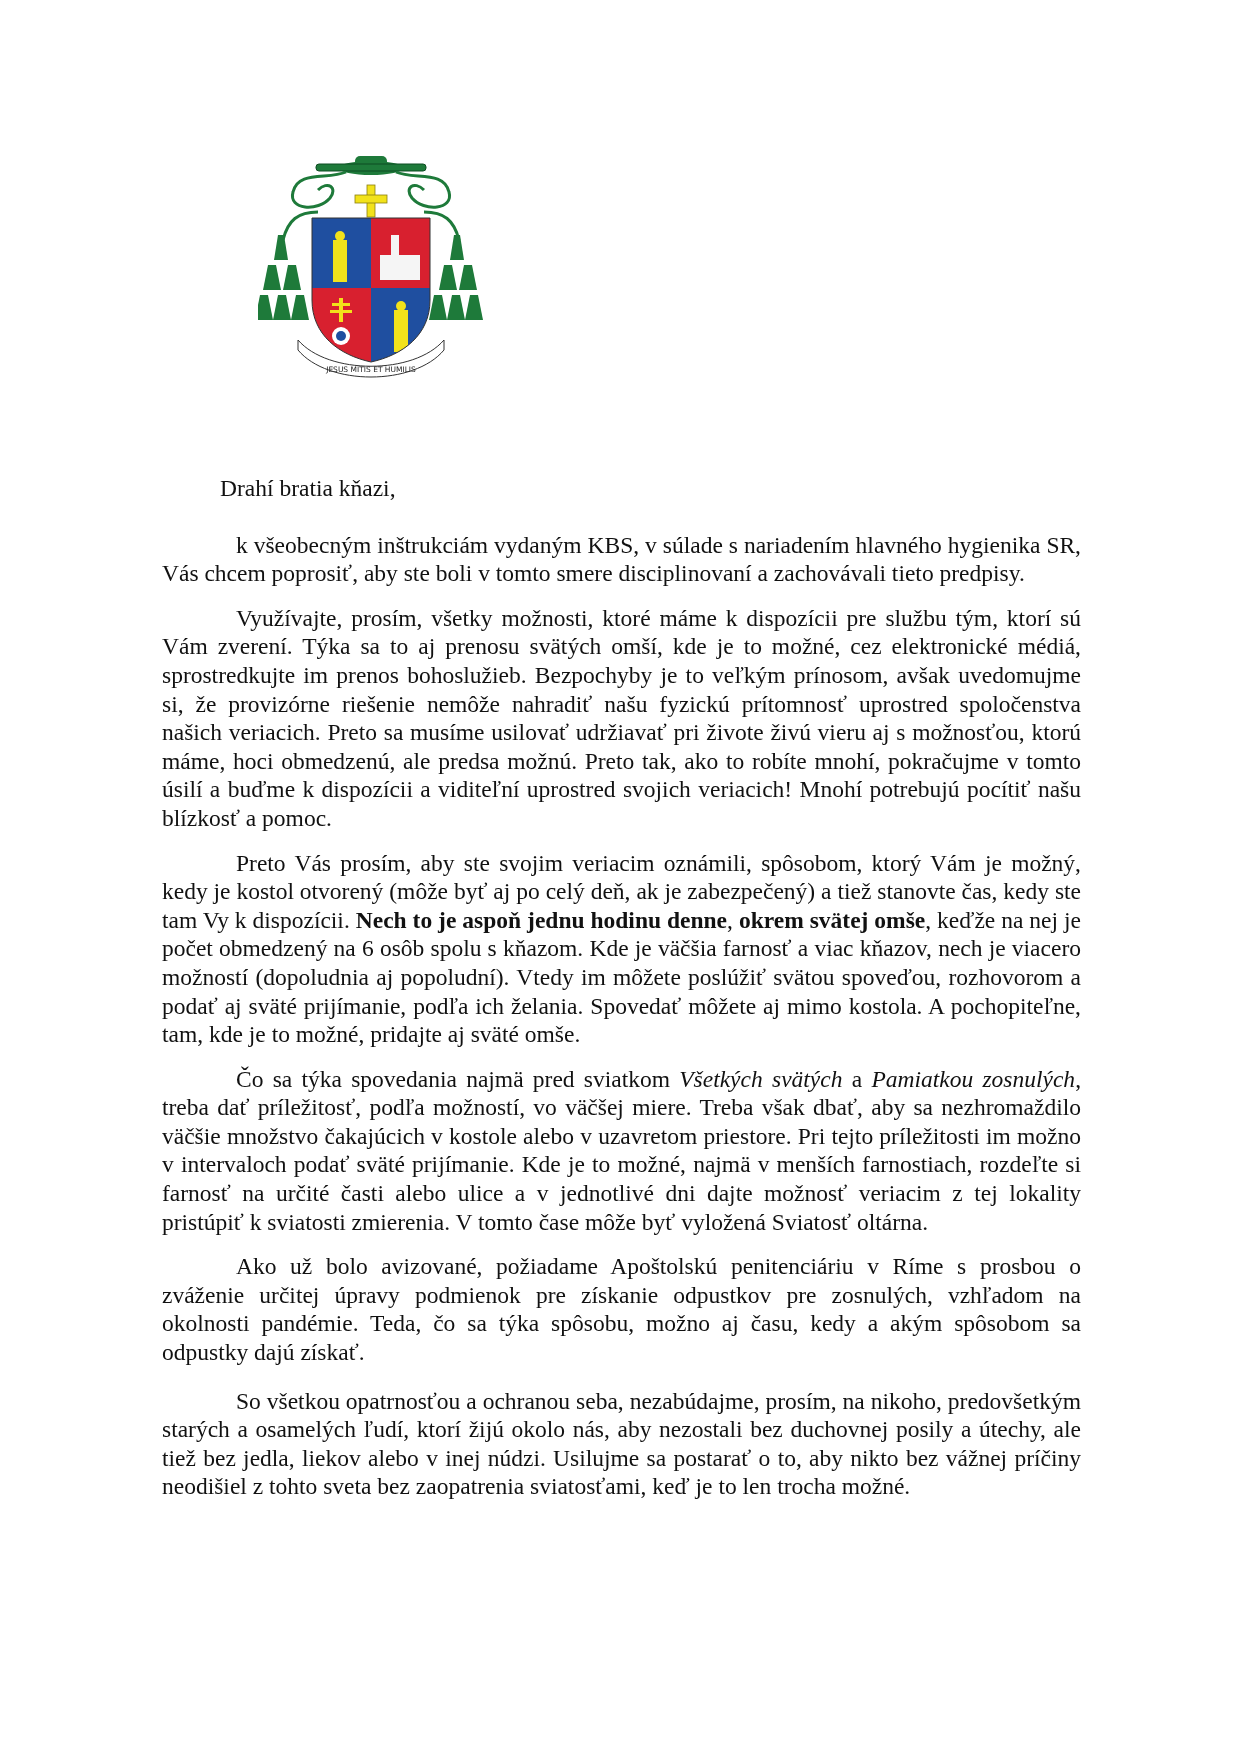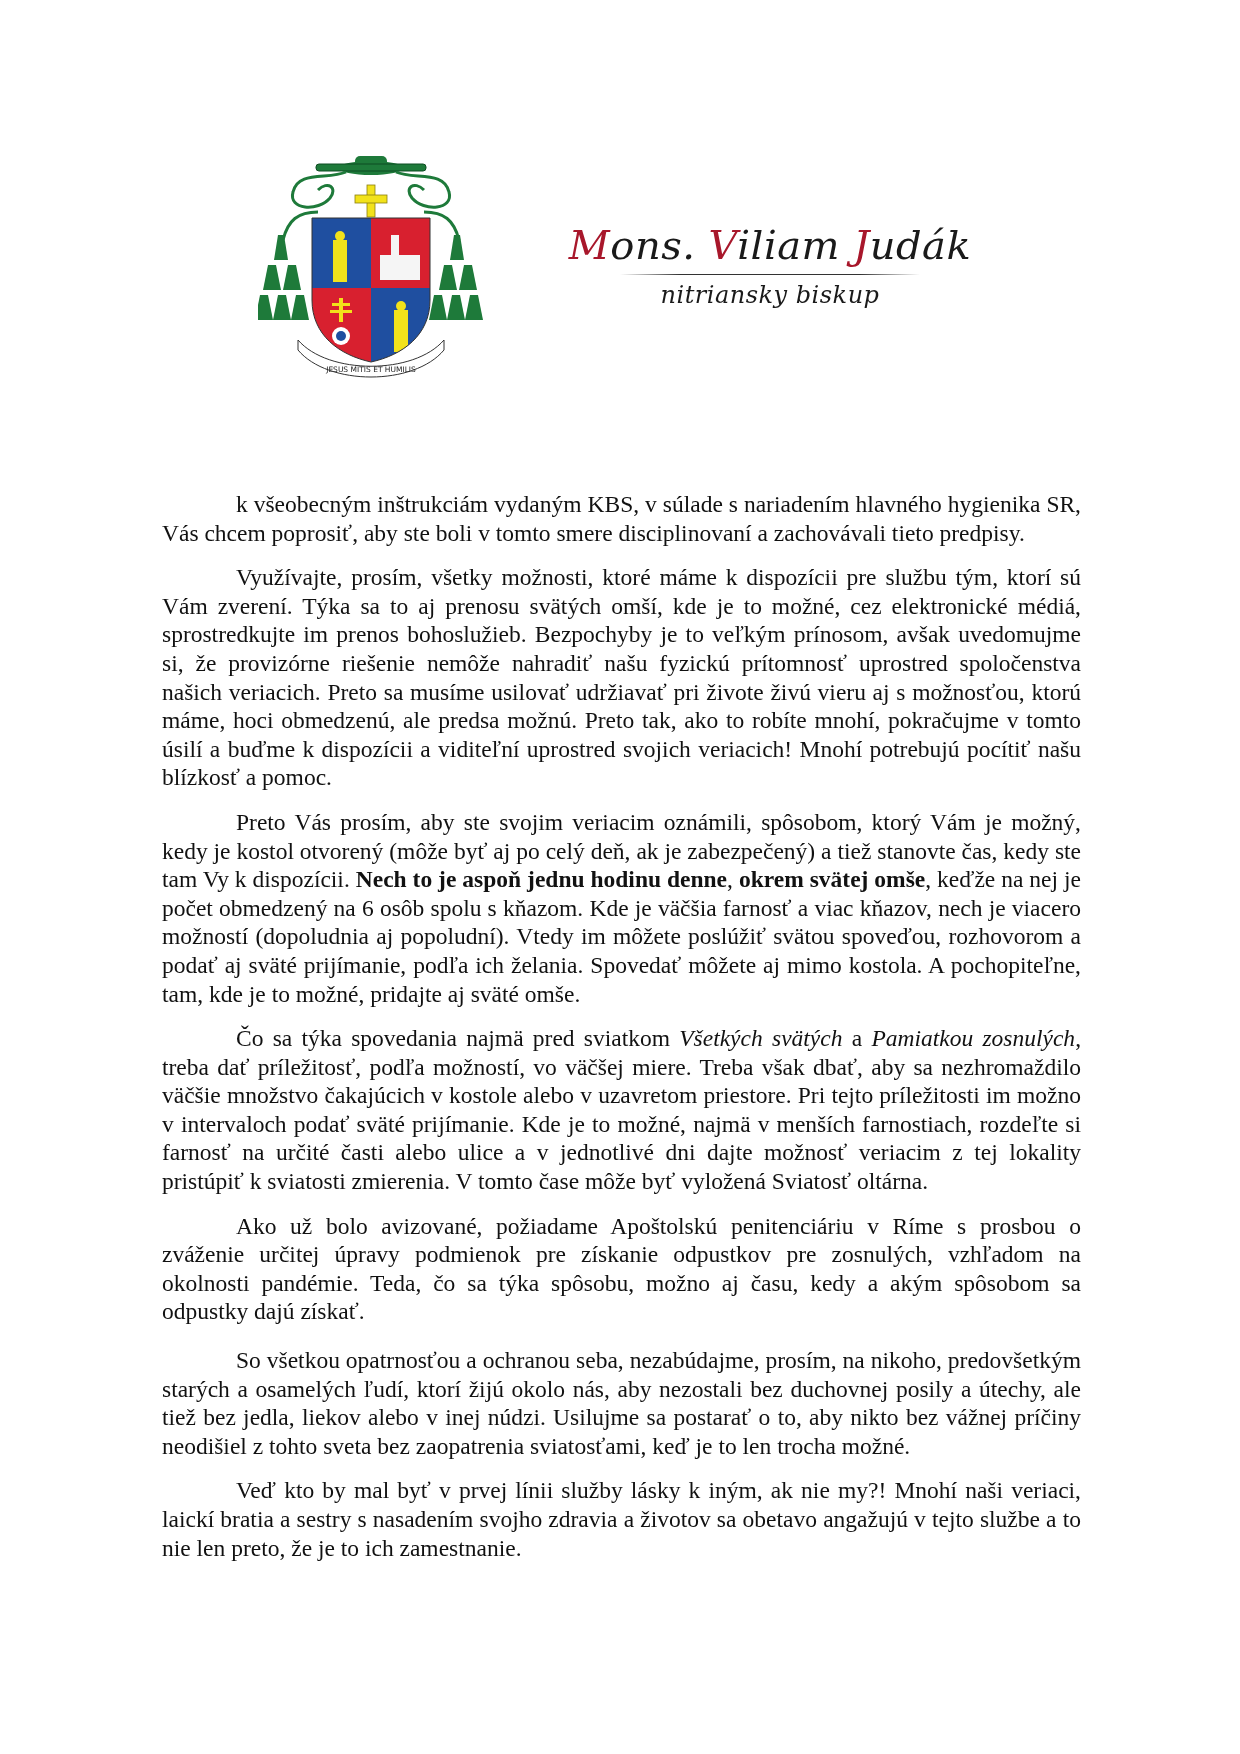--- a/index.html
+++ b/index.html
@@ -79,29 +79,24 @@
       <rect x="72" y="160" width="22" height="3" fill="#f2e21a"></rect>
       <circle cx="83" cy="186" r="9" fill="#fff"></circle>
       <circle cx="83" cy="186" r="5" fill="#1f4fa0"></circle>
     </g>
     <path d="M54 68 L172 68 L172 150 C172 185 145 205 113 212 C81 205 54 185 54 150 Z" fill="none" stroke="#333" stroke-width="1"></path>
 
     <path d="M40 190 C70 225 156 225 186 190 L186 200 C156 236 70 236 40 200 Z" fill="#fff" stroke="#333" stroke-width="1"></path>
     <text x="113" y="222" text-anchor="middle" font-family="DejaVu Sans, sans-serif" font-size="7.5" fill="#222">JESUS MITIS ET HUMILIS</text>
   </svg>
 
-  <div class="letterhead">
-    <div class="lh-name"><span class="red">M</span><span>ons. </span><span class="red">V</span><span>iliam </span><span class="red">J</span><span>udák</span></div>
-    <div class="lh-rule"></div>
-    <div class="lh-title">nitriansky biskup</div>
-  </div>
 
   <div class="body-text">
+    <p class="salutation">Drahí bratia kňazi,</p>
     <p class="para">k všeobecným inštrukciám vydaným KBS, v súlade s nariadením hlavného hygienika SR, Vás chcem poprosiť, aby ste boli v tomto smere disciplinovaní a zachovávali tieto predpisy.</p>
     <p class="para">Využívajte, prosím, všetky možnosti, ktoré máme k dispozícii pre službu tým, ktorí sú Vám zverení. Týka sa to aj prenosu svätých omší, kde je to možné, cez elektronické médiá, sprostredkujte im prenos bohoslužieb. Bezpochyby je to veľkým prínosom, avšak uvedomujme si, že provizórne riešenie nemôže nahradiť našu fyzickú prítomnosť uprostred spoločenstva našich veriacich. Preto sa musíme usilovať udržiavať pri živote živú vieru aj s možnosťou, ktorú máme, hoci obmedzenú, ale predsa možnú. Preto tak, ako to robíte mnohí, pokračujme v tomto úsilí a buďme k dispozícii a viditeľní uprostred svojich veriacich! Mnohí potrebujú pocítiť našu blízkosť a pomoc.</p>
     <p class="para"><span>Preto Vás prosím, aby ste svojim veriacim oznámili, spôsobom, ktorý Vám je možný, kedy je kostol otvorený (môže byť aj po celý deň, ak je zabezpečený) a tiež stanovte čas, kedy ste tam Vy k dispozícii. </span><b>Nech to je aspoň jednu hodinu denne</b><span>, </span><b>okrem svätej omše</b><span>, keďže na nej je počet obmedzený na 6 osôb spolu s kňazom. Kde je väčšia farnosť a viac kňazov, nech je viacero možností (dopoludnia aj popoludní). Vtedy im môžete poslúžiť svätou spoveďou, rozhovorom a podať aj sväté prijímanie, podľa ich želania. Spovedať môžete aj mimo kostola. A pochopiteľne, tam, kde je to možné, pridajte aj sväté omše.</span></p>
     <p class="para"><span>Čo sa týka spovedania najmä pred sviatkom </span><i>Všetkých svätých</i><span> a </span><i>Pamiatkou zosnulých</i><span>, treba dať príležitosť, podľa možností, vo väčšej miere. Treba však dbať, aby sa nezhromaždilo väčšie množstvo čakajúcich v kostole alebo v uzavretom priestore. Pri tejto príležitosti im možno v intervaloch podať sväté prijímanie. Kde je to možné, najmä v menších farnostiach, rozdeľte si farnosť na určité časti alebo ulice a v jednotlivé dni dajte možnosť veriacim z tej lokality pristúpiť k sviatosti zmierenia. V tomto čase môže byť vyložená Sviatosť oltárna.</span></p>
     <p class="para gap">Ako už bolo avizované, požiadame Apoštolskú penitenciáriu v Ríme s prosbou o zváženie určitej úpravy podmienok pre získanie odpustkov pre zosnulých, vzhľadom na okolnosti pandémie. Teda, čo sa týka spôsobu, možno aj času, kedy a akým spôsobom sa odpustky dajú získať.</p>
     <p class="para gap-s">So všetkou opatrnosťou a ochranou seba, nezabúdajme, prosím, na nikoho, predovšetkým starých a osamelých ľudí, ktorí žijú okolo nás, aby nezostali bez duchovnej posily a útechy, ale tiež bez jedla, liekov alebo v inej núdzi. Usilujme sa postarať o to, aby nikto bez vážnej príčiny neodišiel z tohto sveta bez zaopatrenia sviatosťami, keď je to len trocha možné.</p>
-    <p class="para">Veď kto by mal byť v prvej línii služby lásky k iným, ak nie my?! Mnohí naši veriaci, laickí bratia a sestry s nasadením svojho zdravia a životov sa obetavo angažujú v tejto službe a to nie len preto, že je to ich zamestnanie.</p>
   </div>
 
 </div>
 
 </body></html>

